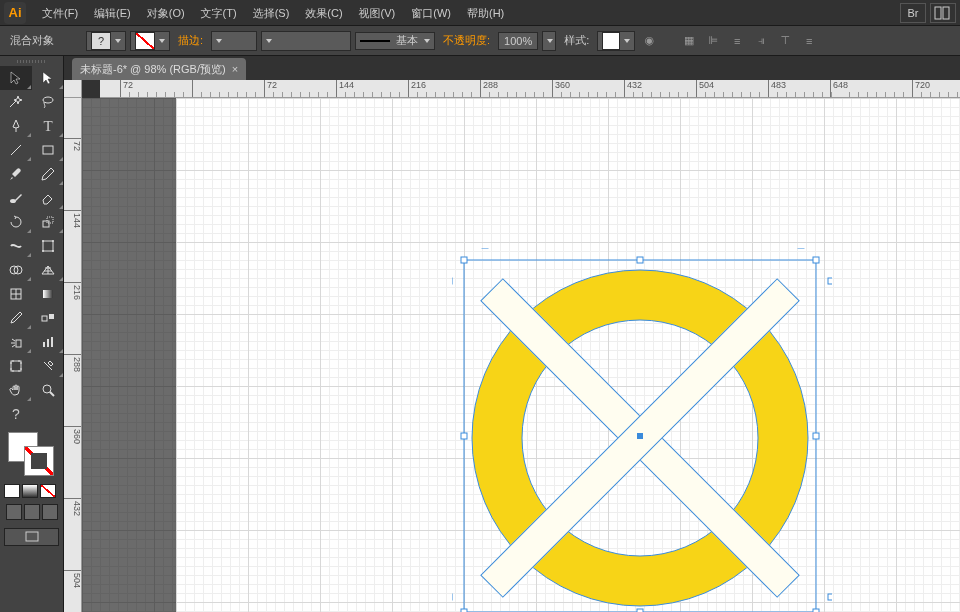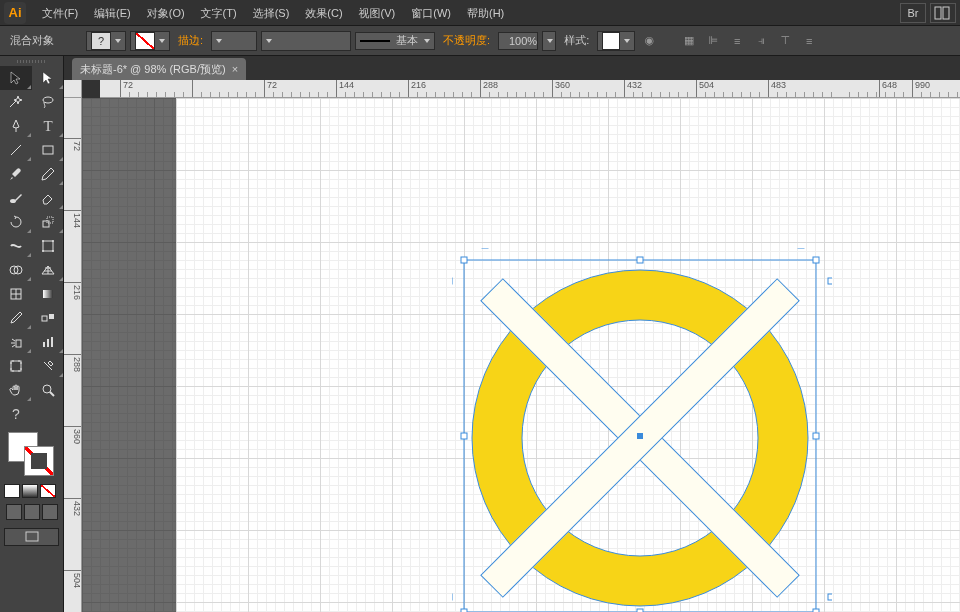--- a/index.html
+++ b/index.html
@@ -12,21 +12,21 @@
 .controlbar{height:30px;background:#434343;display:flex;align-items:center;padding:0 6px;border-bottom:1px solid #1a1a1a;gap:4px}
 .ctrl-label{color:#ccc;padding:0 4px}
 .ctrl-label-orange{color:#ff9a00;padding:0 4px}
 .dropdown{height:20px;background:#5a5a5a;border:1px solid #2a2a2a;display:flex;align-items:center;padding:0 4px;color:#ccc;gap:4px}
 .dropdown .arrow{border-left:3px solid transparent;border-right:3px solid transparent;border-top:4px solid #ccc}
 .swatch{width:20px;height:18px;border:1px solid #2a2a2a;background:#888}
 .swatch.noned{background:linear-gradient(to top right,#fff 0%,#fff 46%,red 46%,red 54%,#fff 54%,#fff 100%)}
 .swatch.qmark{background:#ddd;color:#333;display:flex;align-items:center;justify-content:center}
 .stroke-preview{width:80px;height:18px;background:#5a5a5a;border:1px solid #2a2a2a;display:flex;align-items:center;justify-content:flex-end;padding:0 4px;gap:6px}
 .stroke-line{flex:1;height:2px;background:#000}
-.num-input{width:40px;height:18px;background:#5a5a5a;border:1px solid #2a2a2a;color:#ccc;text-align:right;line-height:16px}
+.num-input{width:40px;height:18px;background:#5a5a5a;border:1px solid #2a2a2a;color:#ccc;text-align:center;line-height:16px}
 .style-swatch{width:18px;height:18px;background:#fff;border:1px solid #2a2a2a}
 .ctrl-icon{width:20px;height:20px;display:flex;align-items:center;justify-content:center;color:#999}
 .main{display:flex;height:556px}
 .toolbox{width:64px;background:#434343;border-right:1px solid #1a1a1a;display:flex;flex-direction:column}
 .toolbox-grip{height:10px;display:flex;align-items:center;justify-content:center}
 .toolbox-grip::before{content:"";width:30px;height:3px;background:repeating-linear-gradient(90deg,#666 0 1px,transparent 1px 3px)}
 .tool-grid{display:grid;grid-template-columns:1fr 1fr}
 .tool{width:32px;height:24px;display:flex;align-items:center;justify-content:center;color:#ccc;position:relative}
 .tool.sel{background:#2a2a2a}
 .tool .tri{position:absolute;right:1px;bottom:1px;width:0;height:0;border-right:4px solid #888;border-top:4px solid transparent}
@@ -418,29 +418,29 @@
           <div class="minor" style="left: 650px;"></div>
           <div class="minor" style="left: 659px;"></div>
           <div class="tick" style="left: 668px;">483</div>
           <div class="minor" style="left: 677px;"></div>
           <div class="minor" style="left: 686px;"></div>
           <div class="minor" style="left: 695px;"></div>
           <div class="minor" style="left: 704px;"></div>
           <div class="minor" style="left: 713px;"></div>
           <div class="minor" style="left: 722px;"></div>
           <div class="minor" style="left: 731px;"></div>
-          <div class="tick" style="left: 779px; text-align: center;">648</div>
+          <div class="tick" style="left: 730px; text-align: center;">648</div>
           <div class="minor" style="left: 749px;"></div>
           <div class="minor" style="left: 758px;"></div>
           <div class="minor" style="left: 767px;"></div>
           <div class="minor" style="left: 776px;"></div>
           <div class="minor" style="left: 785px;"></div>
           <div class="minor" style="left: 794px;"></div>
           <div class="minor" style="left: 803px;"></div>
-          <div class="tick" style="left: 812px;">990</div>
+          <div class="tick" style="left: 812px;">720</div>
           <div class="minor" style="left: 821px;"></div>
           <div class="minor" style="left: 830px;"></div>
           <div class="minor" style="left: 839px;"></div>
           <div class="minor" style="left: 848px;"></div>
           <div class="minor" style="left: 857px;"></div>
         </div>
     </div>
     <div class="canvas-area">
       <div class="ruler-v" id="rv">
           <div class="tick" style="top: 40px;">72</div>

